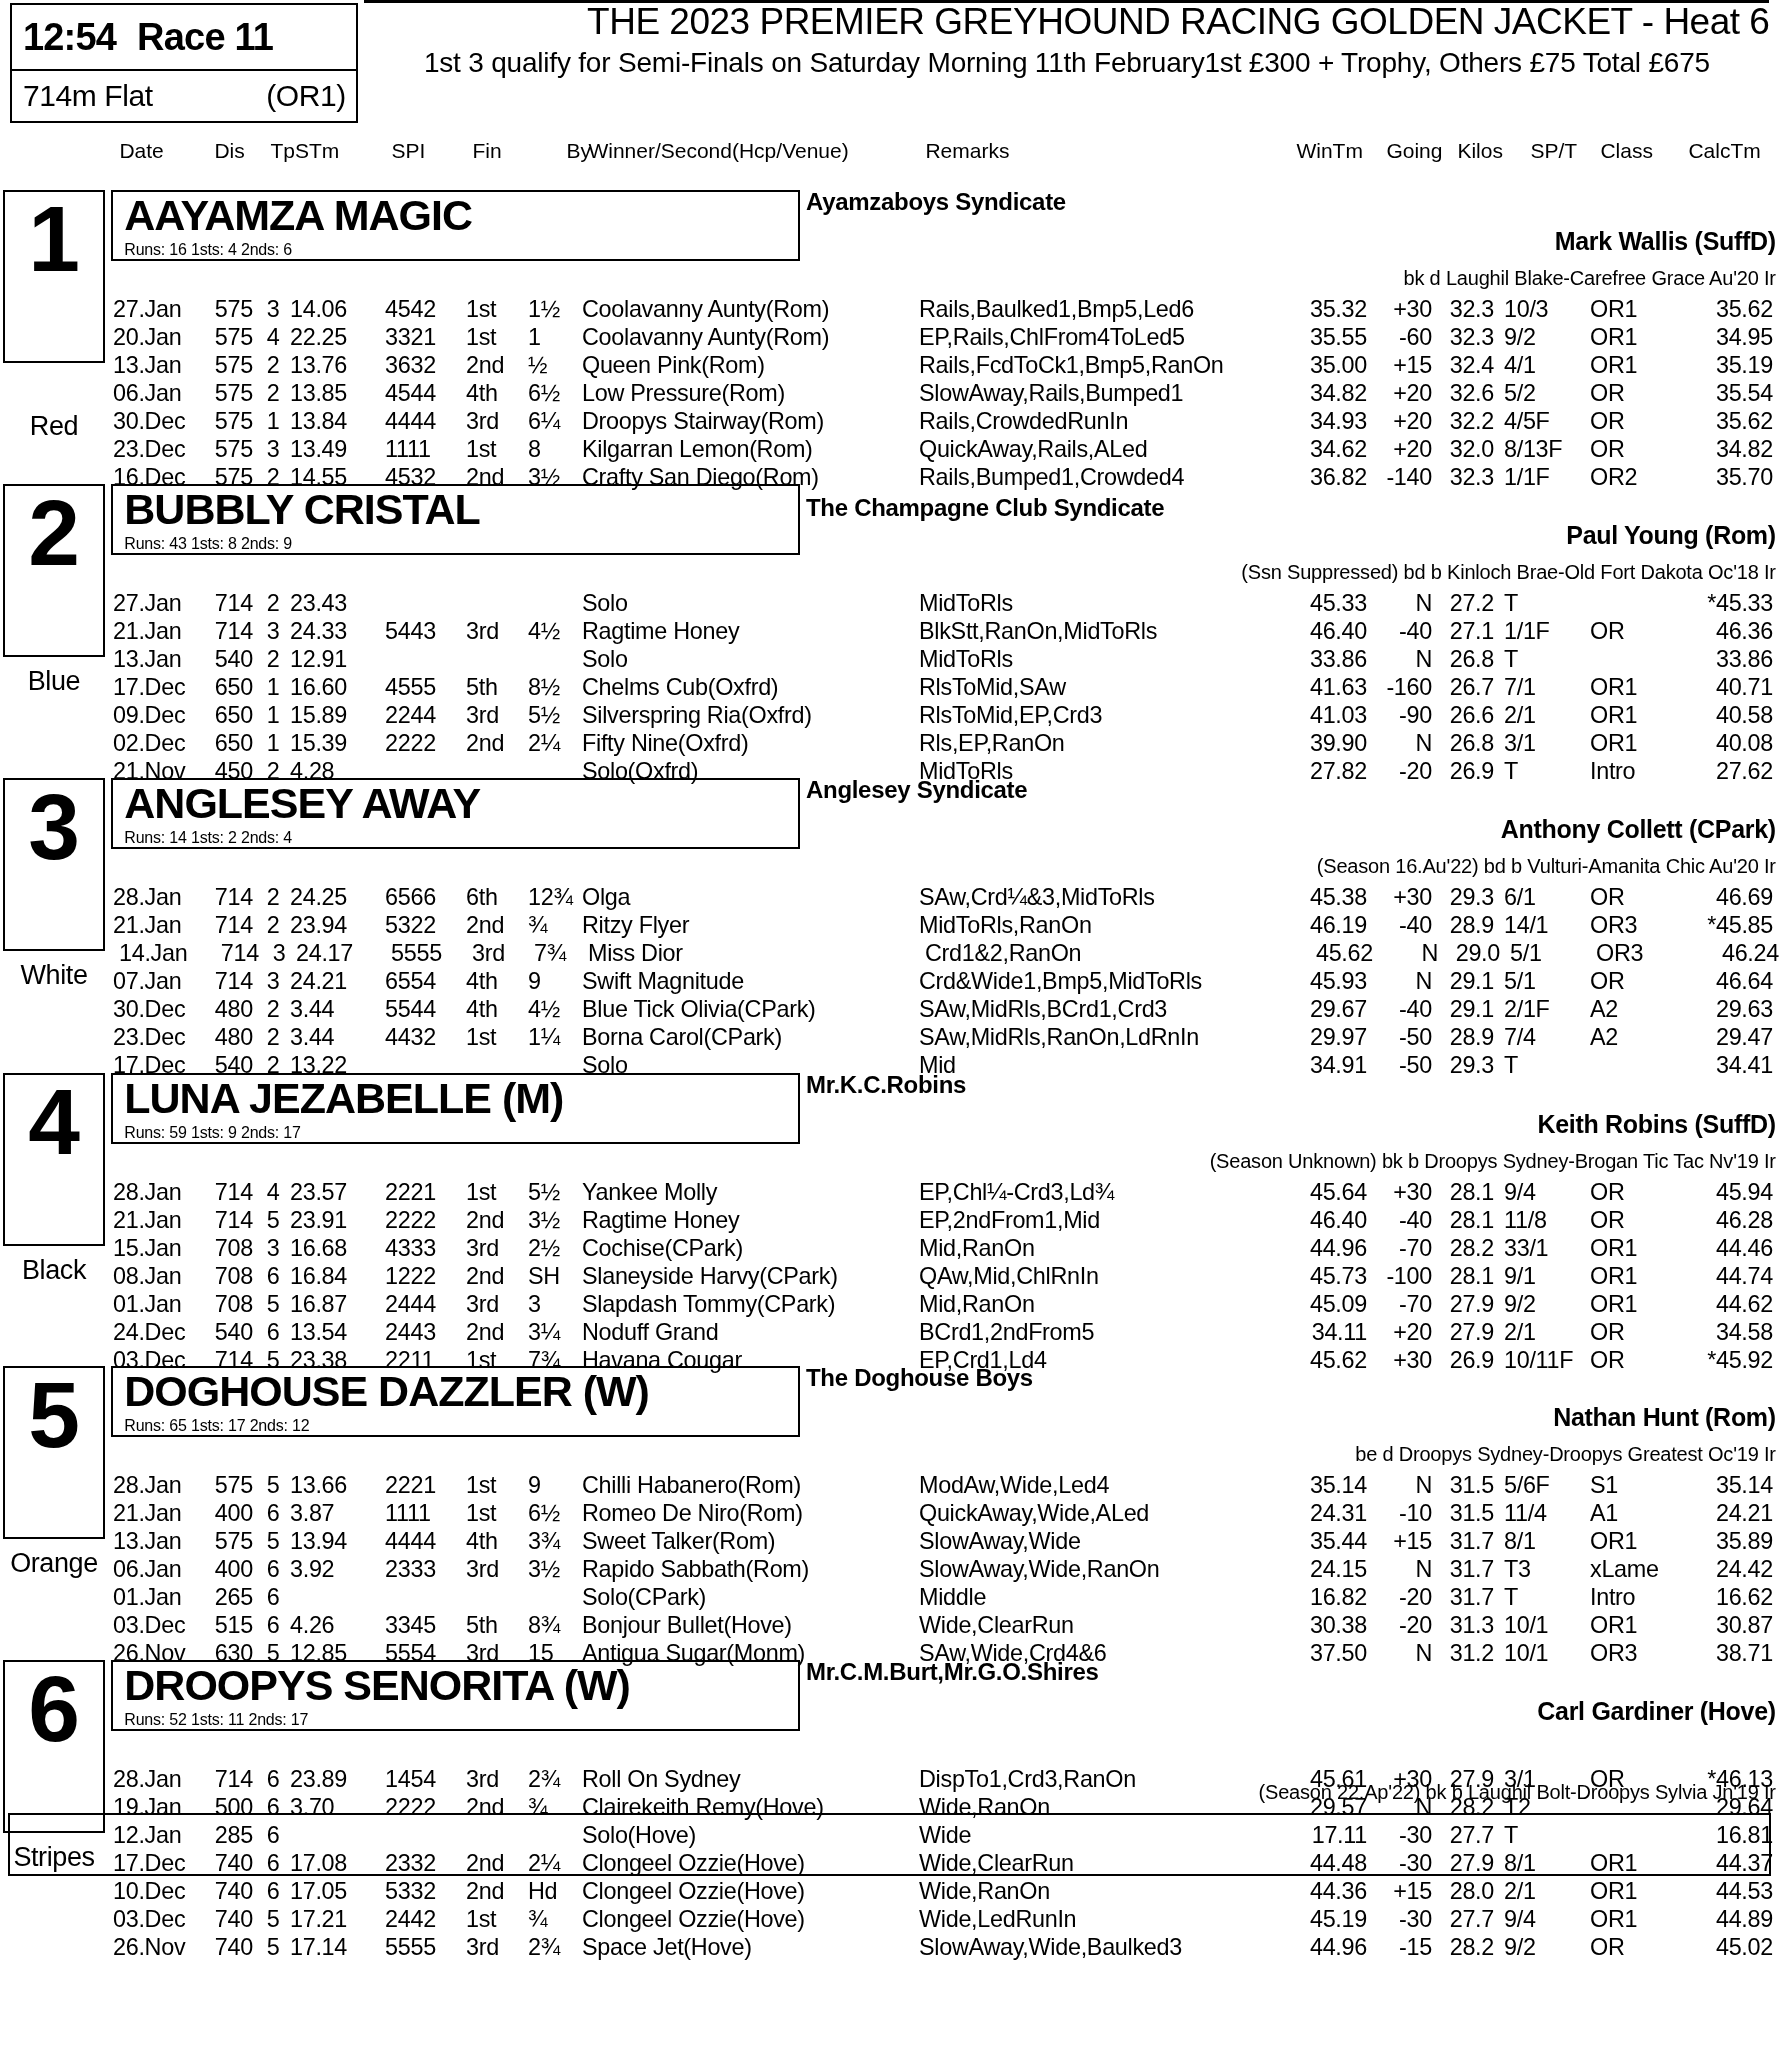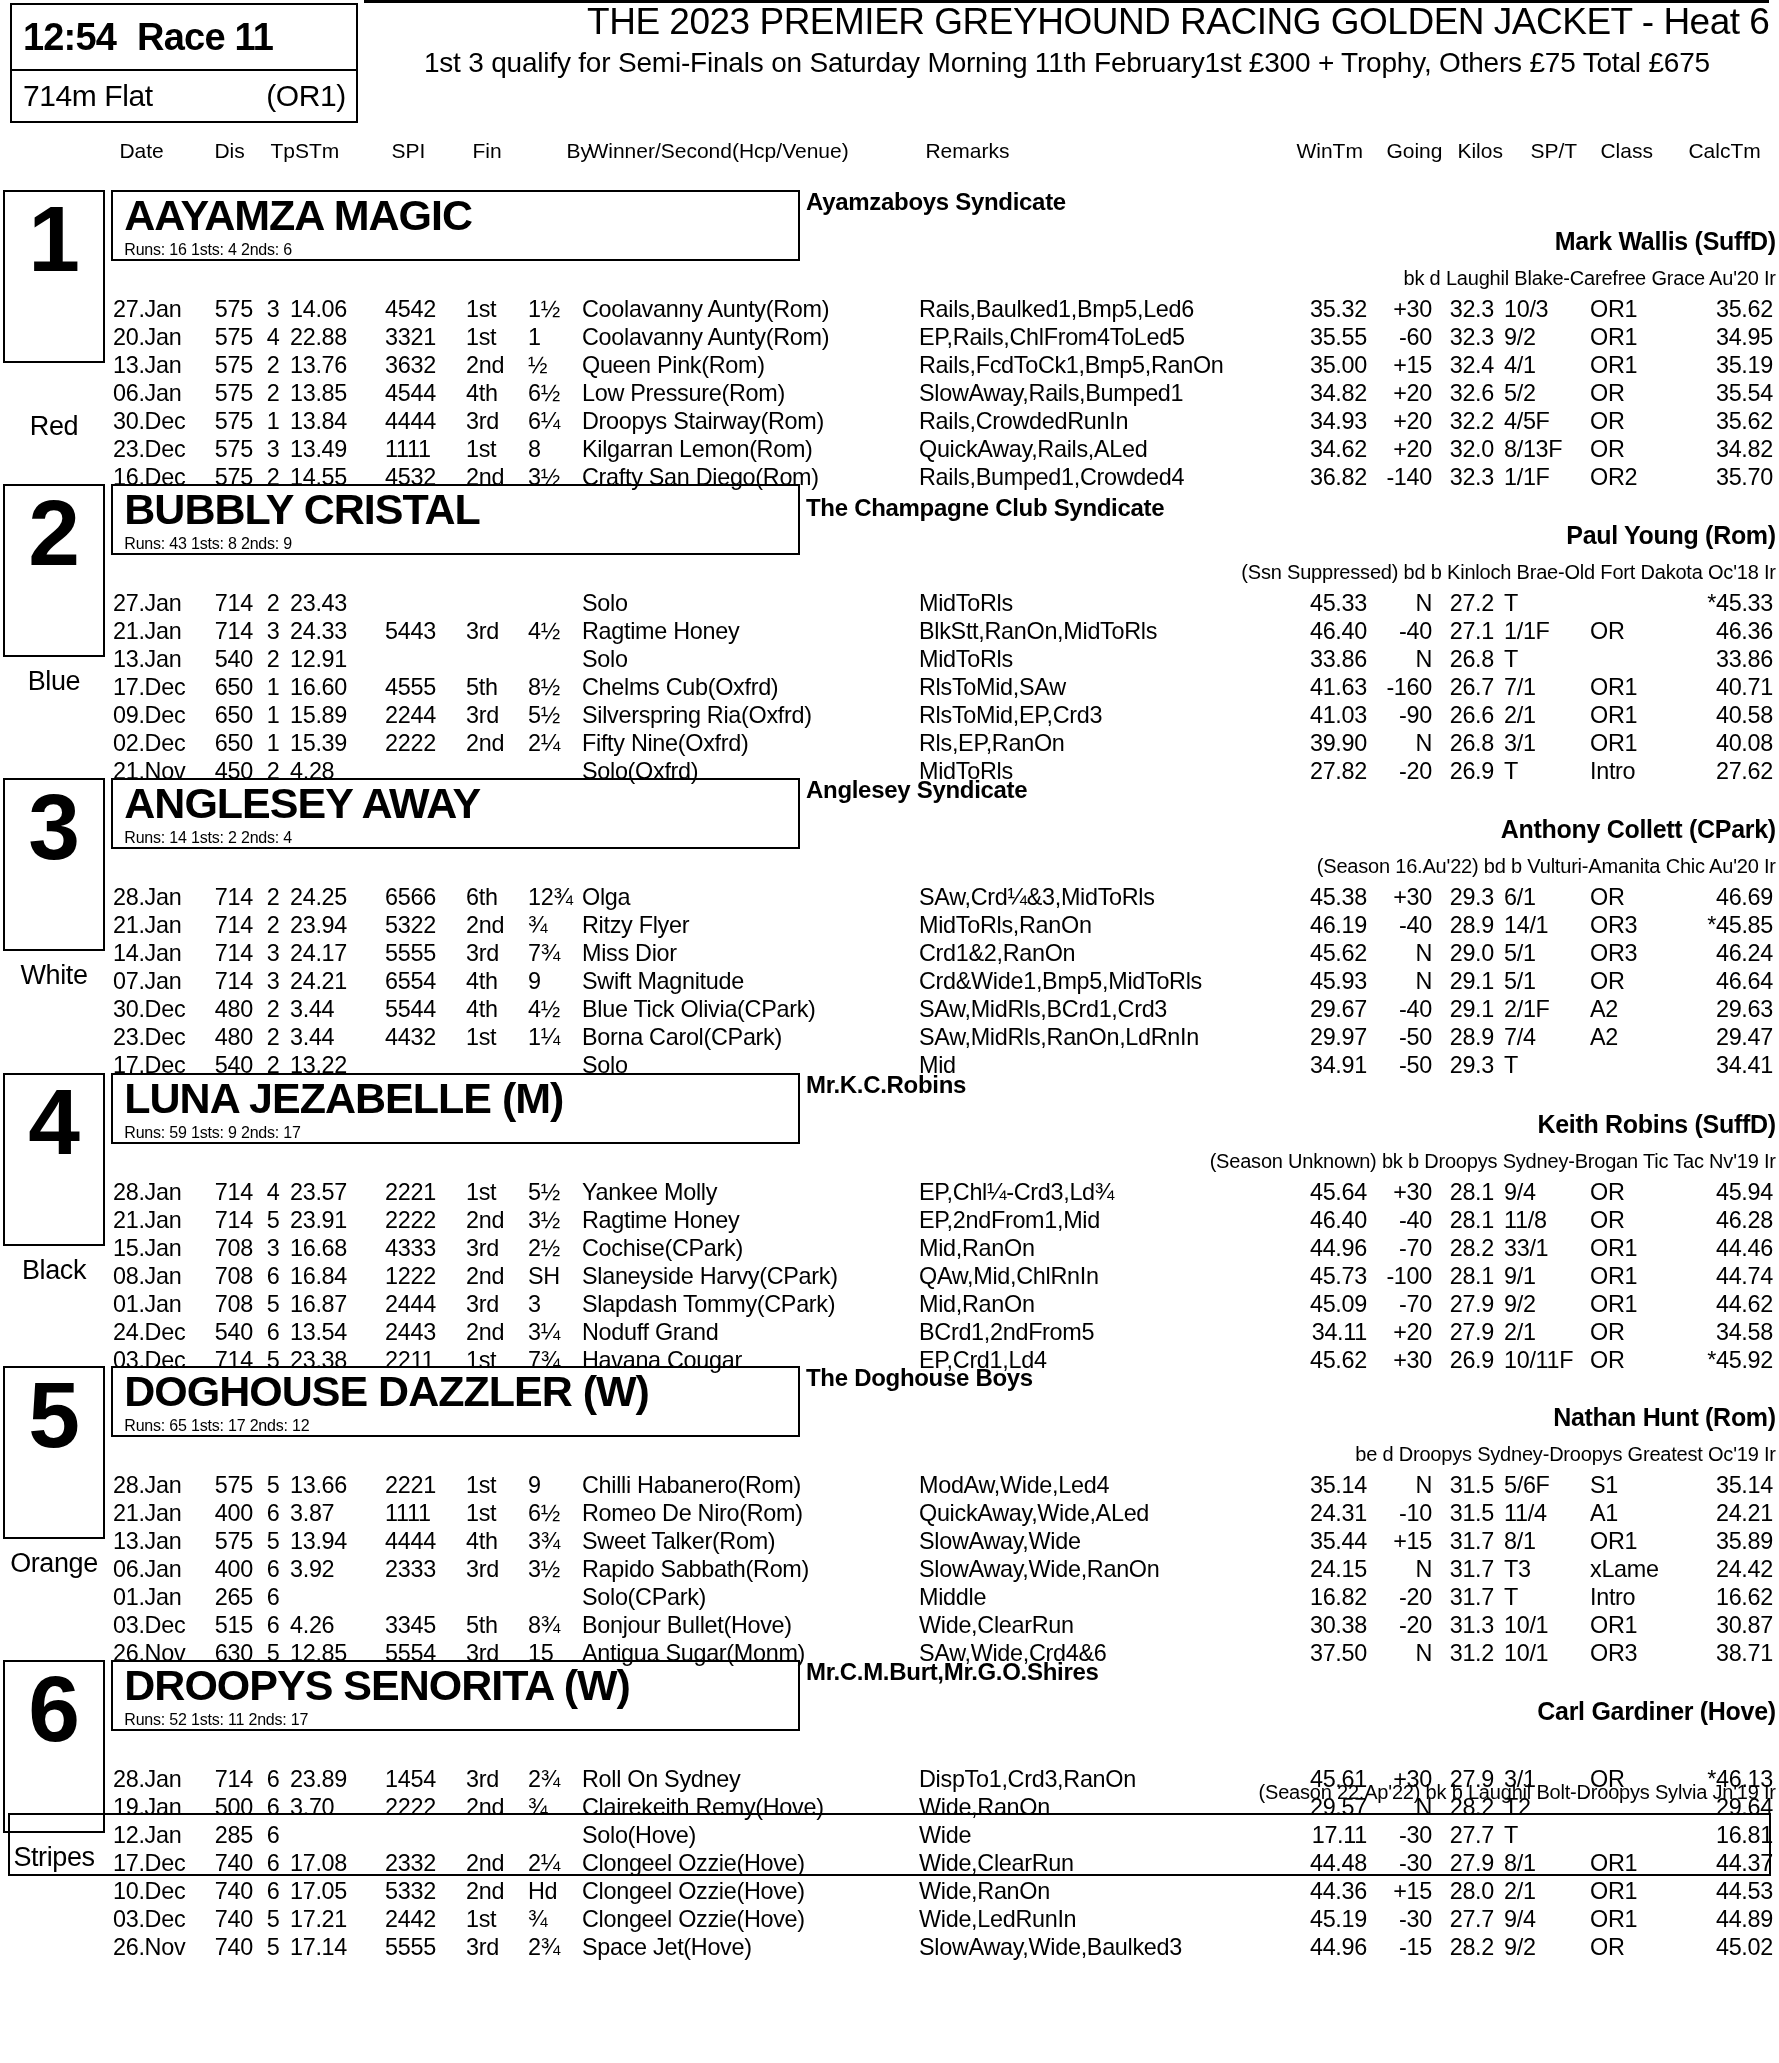--- a/index.html
+++ b/index.html
@@ -297,21 +297,21 @@
             <span class="c-going">+30</span>
             <span class="c-kilos">32.3</span>
             <span class="c-sp">10/3</span>
             <span class="c-class">OR1</span>
             <span class="c-calc">35.62</span>
           </div>
           <div class="formrow" style="height: 28px;">
             <span class="c-date">20.Jan</span>
             <span class="c-dis">575</span>
             <span class="c-tp">4</span>
-            <span class="c-stm">22.88</span>
+            <span class="c-stm">22.25</span>
             <span class="c-spi">3321</span>
             <span class="c-fin">1st</span>
             <span class="c-by">1</span>
             <span class="c-winner">Coolavanny Aunty(Rom)</span>
             <span class="c-rem">EP,Rails,ChlFrom4ToLed5</span>
             <span class="c-wintm">35.55</span>
             <span class="c-going">-60</span>
             <span class="c-kilos">32.3</span>
             <span class="c-sp">9/2</span>
             <span class="c-class">OR1</span>
@@ -578,21 +578,21 @@
             <span class="c-by">¾</span>
             <span class="c-winner">Ritzy Flyer</span>
             <span class="c-rem">MidToRls,RanOn</span>
             <span class="c-wintm">46.19</span>
             <span class="c-going">-40</span>
             <span class="c-kilos">28.9</span>
             <span class="c-sp">14/1</span>
             <span class="c-class">OR3</span>
             <span class="c-calc">*45.85</span>
           </div>
-          <div class="formrow" style="height: 28px;">
+          <div class="formrow" style="height: 28px; margin-left: 6px;">
             <span class="c-date">14.Jan</span>
             <span class="c-dis">714</span>
             <span class="c-tp">3</span>
             <span class="c-stm">24.17</span>
             <span class="c-spi">5555</span>
             <span class="c-fin">3rd</span>
             <span class="c-by">7¾</span>
             <span class="c-winner">Miss Dior</span>
             <span class="c-rem">Crd1&amp;2,RanOn</span>
             <span class="c-wintm">45.62</span>

